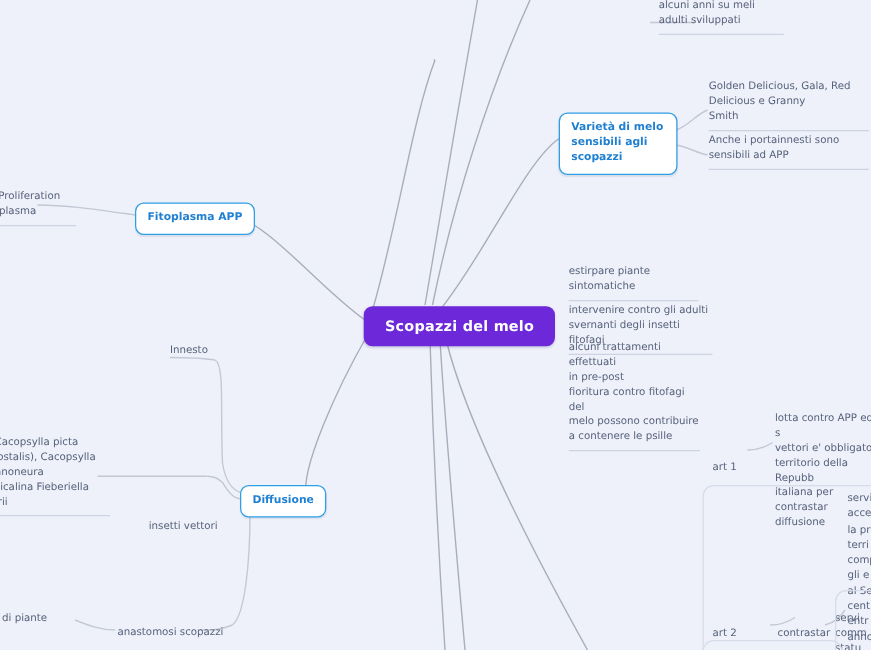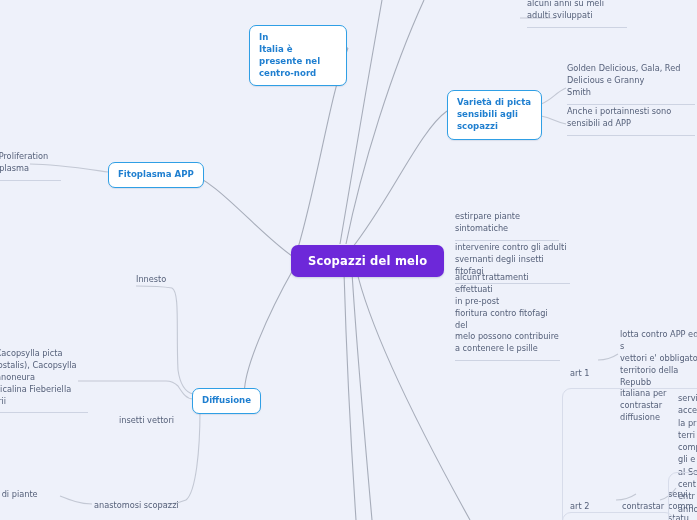--- a/index.html
+++ b/index.html
@@ -128,25 +128,22 @@
       <path d="M616,500 C624,500 630,498 636,494" stroke="#c3c8d4"></path>
 
       <path d="M660,500 C668,498 672,494 676,488" stroke="#c3c8d4"></path>
     </g>
   </svg>
 
   <div class="central" style="left:291px;top:245px;">Scopazzi del melo</div>
 
   <div class="topic nowrap" style="left:108px;top:162px;">Fitoplasma APP</div>
 
-  <div class="topic" style="left:249px;top:25px;width:98px;white-space:pre-line;">In
-Italia è presente nel
-centro-nord</div>
-
-  <div class="topic" style="left:447px;top:90px;width:95px;white-space:pre-line;">Varietà di picta
+
+  <div class="topic" style="left:447px;top:90px;width:95px;white-space:pre-line;">Varietà di melo
 sensibili agli
 scopazzi</div>
 
   <div class="topic nowrap" style="left:192px;top:388px;">Diffusione</div>
 
   <div class="leaf" style="left:527px;top:-2px;width:100px;white-space:pre-line;">alcuni anni su meli
 adulti sviluppati</div>
 
   <div class="leaf" style="left:567px;top:63px;width:128px;white-space:pre-line;">Golden Delicious, Gala, Red
 Delicious e Granny

